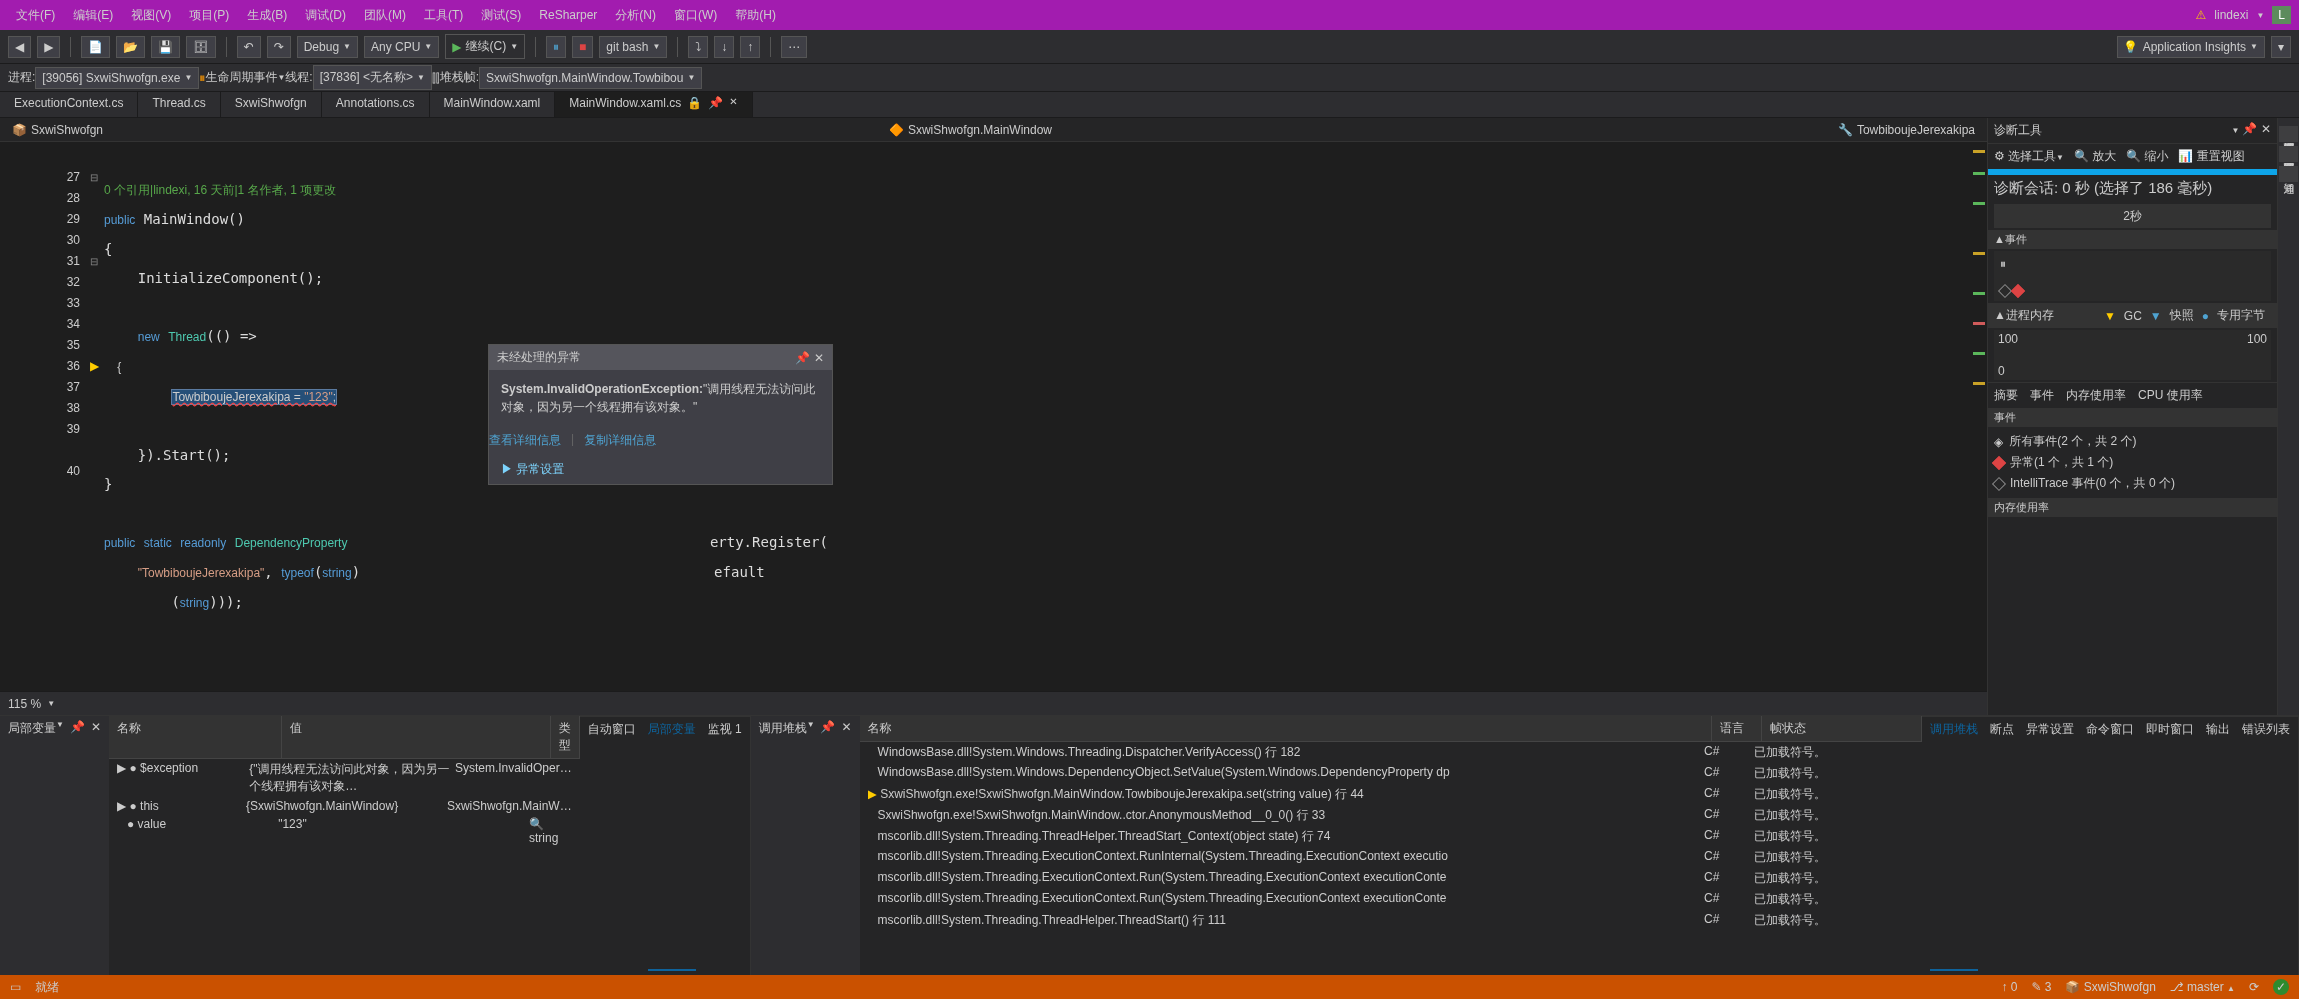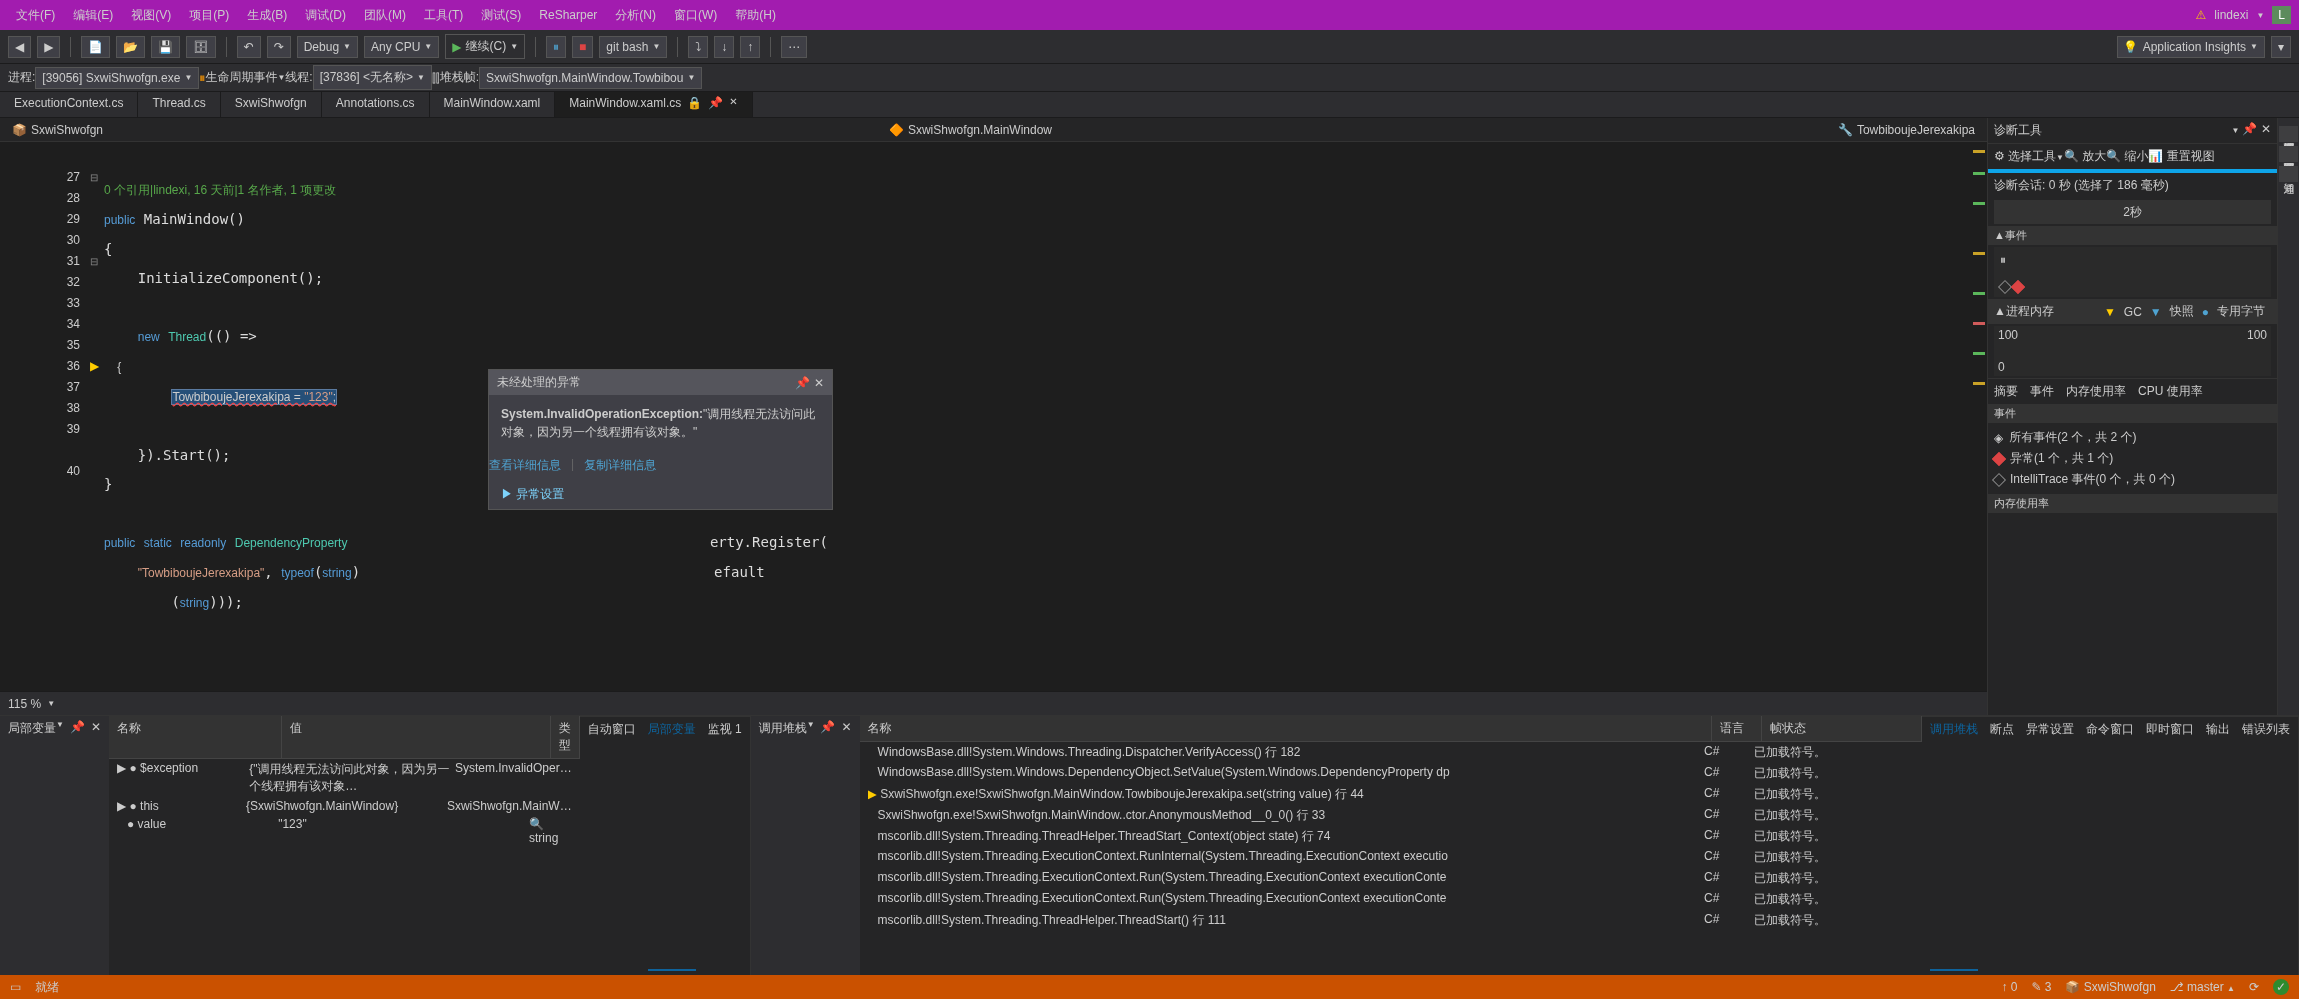--- a/index.html
+++ b/index.html
@@ -34,30 +34,30 @@
 .type{color:#4ec9b0}
 .cmt{color:#57a64a;font-size:12px}
 .hl{background:#264f78;border:1px solid #5a7aa0}
 .err-underline{text-decoration:wavy underline #f44}
 .markers{width:18px;background:#1e1e1e;position:relative}
 .mk{position:absolute;right:2px;width:12px;height:3px}
 .mk.g{background:#5bb75b}
 .mk.y{background:#c9a227}
 .mk.r{background:#d05b5b}
 .zoom-row{height:24px;background:#2d2d30;border-top:1px solid #1b1b1c;display:flex;align-items:center;padding:0 8px;gap:6px}
-.exc-popup{position:absolute;left:488px;top:251px;width:345px;background:#3f3f46;border:1px solid #555;z-index:50}
+.exc-popup{position:absolute;left:488px;top:226px;width:345px;background:#3f3f46;border:1px solid #555;z-index:50}
 .exc-head{background:#55555c;padding:4px 8px;display:flex;justify-content:space-between;align-items:center}
 .exc-body{padding:10px 12px;font-size:12px;line-height:1.5}
 .exc-links{padding:6px 0;display:flex;gap:10px}
 .exc-links a{color:#4fa3d1;cursor:pointer}
 .exc-foot{padding:6px 12px;color:#7dd3fc}
 .diag{width:290px;background:#252526;border-left:1px solid #333;display:flex;flex-direction:column}
 .diag-head{display:flex;justify-content:space-between;padding:4px 6px;border-bottom:1px solid #333}
-.diag-tools{display:flex;padding:4px 6px;border-bottom:4px solid #0ea5e9;font-size:11px;align-items:center}
-.diag-sess{padding:4px 6px;font-size:12px}
+.diag-tools{display:flex;gap:10px;padding:4px 6px;border-bottom:6px solid #0ea5e9;font-size:11px;align-items:center}
+.diag-sess{padding:4px 6px;font-size:15px}
 .timeline{height:24px;background:#333;margin:2px 6px;position:relative;display:flex;align-items:center;justify-content:center;font-size:10px;color:#888}
 .section-hd{background:#333;padding:2px 6px;font-size:11px;display:flex;align-items:center;gap:4px}
 .chart-area{height:50px;margin:2px 6px;background:#2a2a2a;position:relative;font-size:10px}
 .legend-row{display:flex;gap:8px;padding:2px 6px;font-size:10px;align-items:center}
 .diag-tabs{display:flex;gap:12px;padding:4px 6px;border-top:1px solid #333;font-size:11px}
 .diag-tabs .dt{cursor:pointer}
 .evt-list{padding:4px 6px;font-size:11px}
 .evt-row{display:flex;align-items:center;gap:6px;padding:2px 0}
 .side-tabs{width:22px;background:#2d2d30;border-left:1px solid #333;display:flex;flex-direction:column;align-items:center;padding-top:8px;gap:4px}
 .side-tab{writing-mode:vertical-rl;padding:8px 2px;font-size:11px;cursor:pointer;background:#3e3e40}

